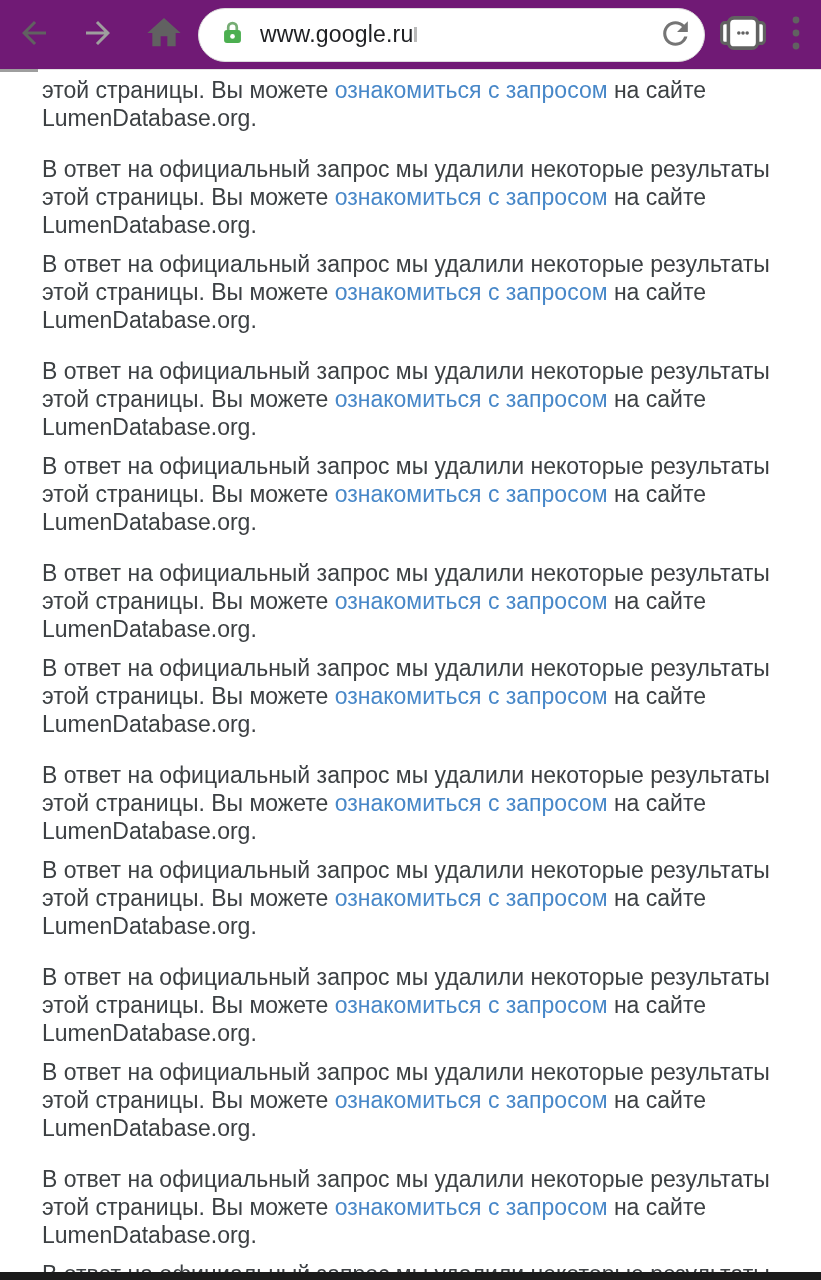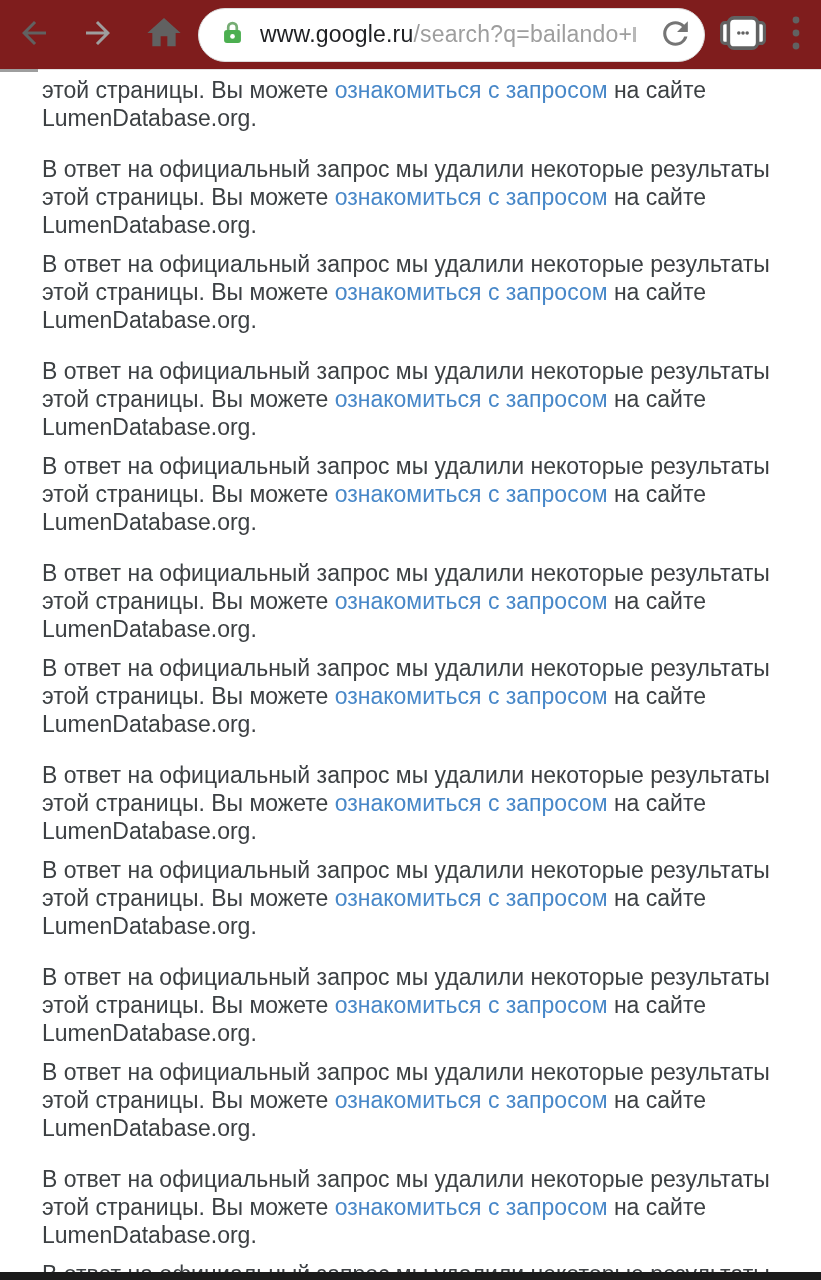--- a/index.html
+++ b/index.html
@@ -1,21 +1,21 @@
 <!DOCTYPE html>
 <html><head>
 <meta charset="utf-8">
 <style>
   * { margin:0; padding:0; box-sizing:border-box; }
   html,body { width:821px; height:1280px; overflow:hidden; background:#ffffff;
               font-family:"Liberation Sans","DejaVu Sans",sans-serif; }
 
   
   .toolbar {
-    position:relative; height:70px; background:#7f1d1d;
+    position:relative; height:70px; background:#701a75;
     display:flex; align-items:center;
     border-bottom:1px solid #e4e4e4;
   }
   .tb-btn { display:flex; align-items:center; justify-content:center; background:none; border:none; cursor:pointer; padding:0; }
   .btn-back    { margin-left:16px; }
   .btn-forward { margin-left:28px; }
   .btn-home    { margin-left:28px; }
   .btn-tabs    { margin-left:14px; }
   .btn-menu    { margin-left:16px; margin-right:12px; }
 
@@ -81,21 +81,20 @@
   <div class="url-pill">
     <span class="lock">
       <svg width="27" height="27" viewBox="0 0 24 24">
         <path d="M8.2 11V7.4a3.8 3.8 0 0 1 7.6 0V11" fill="none" stroke="#76ad74" stroke-width="2.4"></path>
         <rect x="4.5" y="9.8" width="15" height="11.5" rx="2.6" fill="#4caf50"></rect>
         <circle cx="12" cy="15.5" r="2.1" fill="#ffffff"></circle>
       </svg>
     </span>
     <span class="url-text">
       <span class="url-host">www.google.ru</span>
-        <span class="url-path">/search?q=bailando+</span>
         <span class="url-clip-mark"></span>
     </span>
     <button class="tb-btn btn-reload">
       <span>
         <svg width="37" height="37" viewBox="0 0 24 24">
             <path d="M17.65 6.35A7.96 7.96 0 0 0 12 4c-4.42 0-7.99 3.58-7.99 8s3.57 8 7.99 8c3.73 0 6.84-2.55 7.73-6h-2.08A5.99 5.99 0 0 1 12 18c-3.31 0-6-2.69-6-6s2.69-6 6-6c1.66 0 3.14.69 4.22 1.78L13 11h7V4l-2.35 2.35z" fill="#757575"></path>
           </svg>
       </span>
     </button>
   </div>

